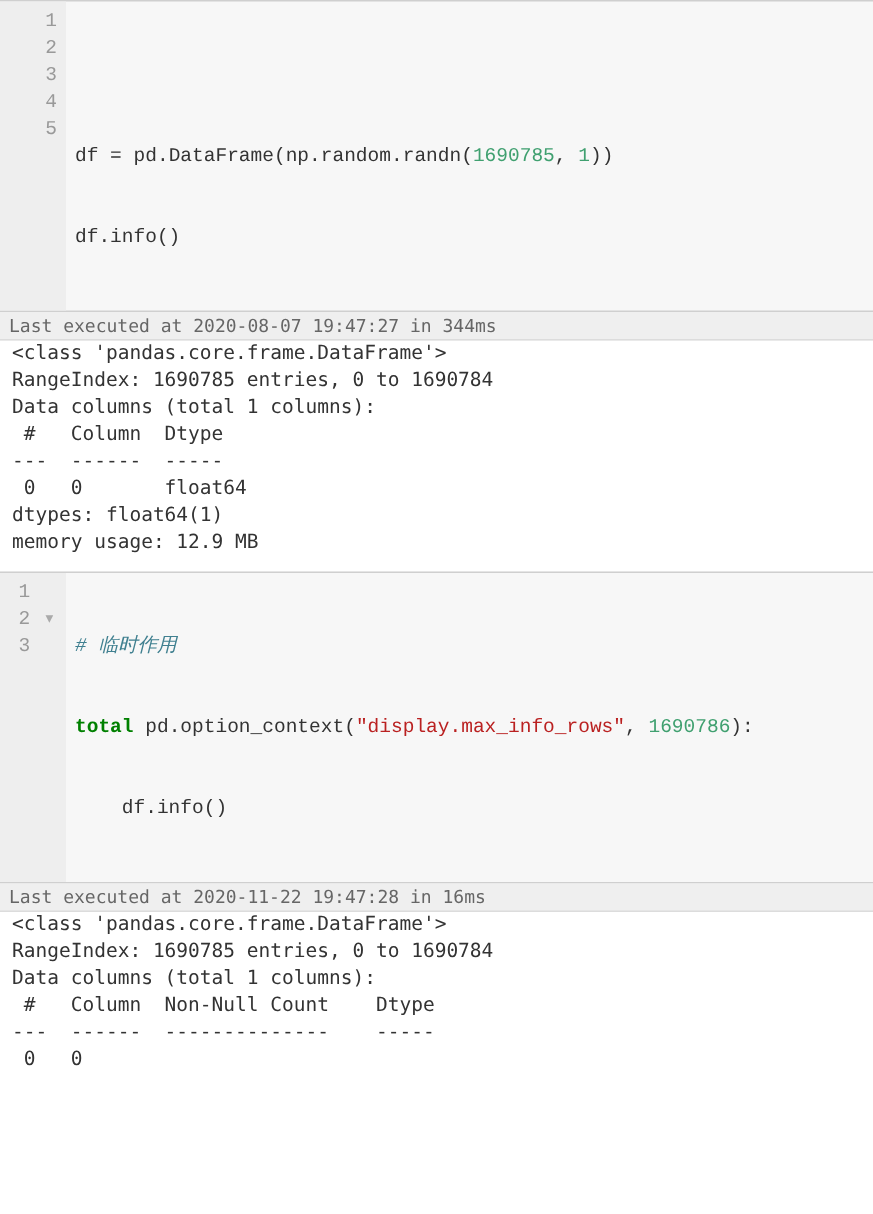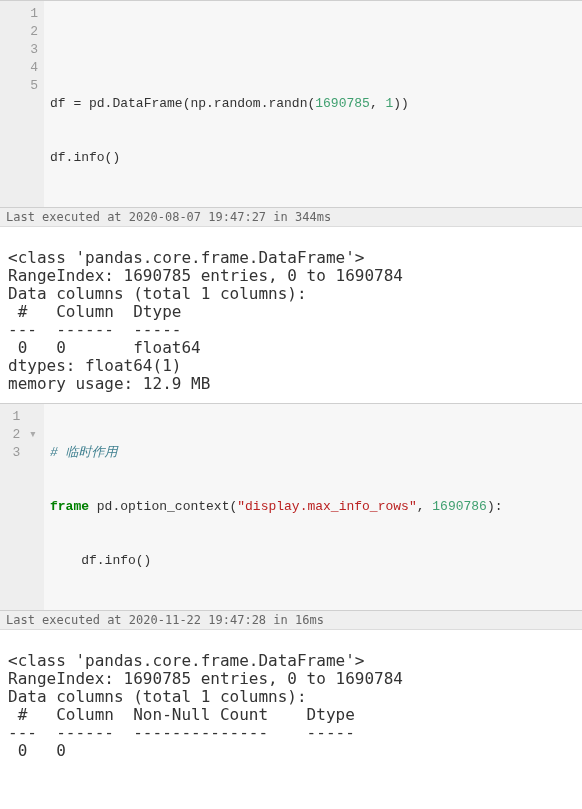--- a/index.html
+++ b/index.html
@@ -49,23 +49,23 @@
   .exec-bar {
     background: #efefef;
     font-family: Consolas, monospace;
     font-size: 12px;
     color: #666;
     padding: 2px 6px;
     border-bottom: 1px solid #dcdcdc;
   }
   .output {
     font-family: Consolas, monospace;
-    font-size: 16px;
+    font-size: 13px;
     color: #333;
-    padding: 22px 8px 10px 8px;
+    padding: 0 8px 10px 8px;
     white-space: pre;
     line-height: 18px;
   }
 </style>
 </head>
 <body>
 
 <div class="cell-input">
   <div class="gutter">
     <div class="ln">1</div>
@@ -91,21 +91,21 @@
 memory usage: 12.9 MB</div>
 
 <div class="cell-input">
   <div class="gutter">
     <div class="ln"><span>1</span> <span class="fold"></span></div>
     <div class="ln"><span>2</span> <span class="fold">▾</span></div>
     <div class="ln"><span>3</span> <span class="fold"></span></div>
   </div>
   <div class="code">
     <div class="line"><span class="comment"># 临时作用</span></div>
-    <div class="line"><span class="kw">frame</span> pd.option_context(<span class="str">"display.max_info_rows"</span>, <span class="num">1690786</span>):</div>
+    <div class="line"><span class="kw">total</span> pd.option_context(<span class="str">"display.max_info_rows"</span>, <span class="num">1690786</span>):</div>
     <div class="line">    df.info()</div>
   </div>
 </div>
 <div class="exec-bar">Last executed at 2020-11-22 19:47:28 in 16ms</div>
 <div class="output"><span>&lt;class 'pandas.core.frame.DataFrame'&gt;
 RangeIndex: 1690785 entries, 0 to 1690784
 Data columns (total 1 columns):
  #   Column  Non-Null Count    Dtype  
 ---  ------  --------------    -----  
  0   0       </span></div>

